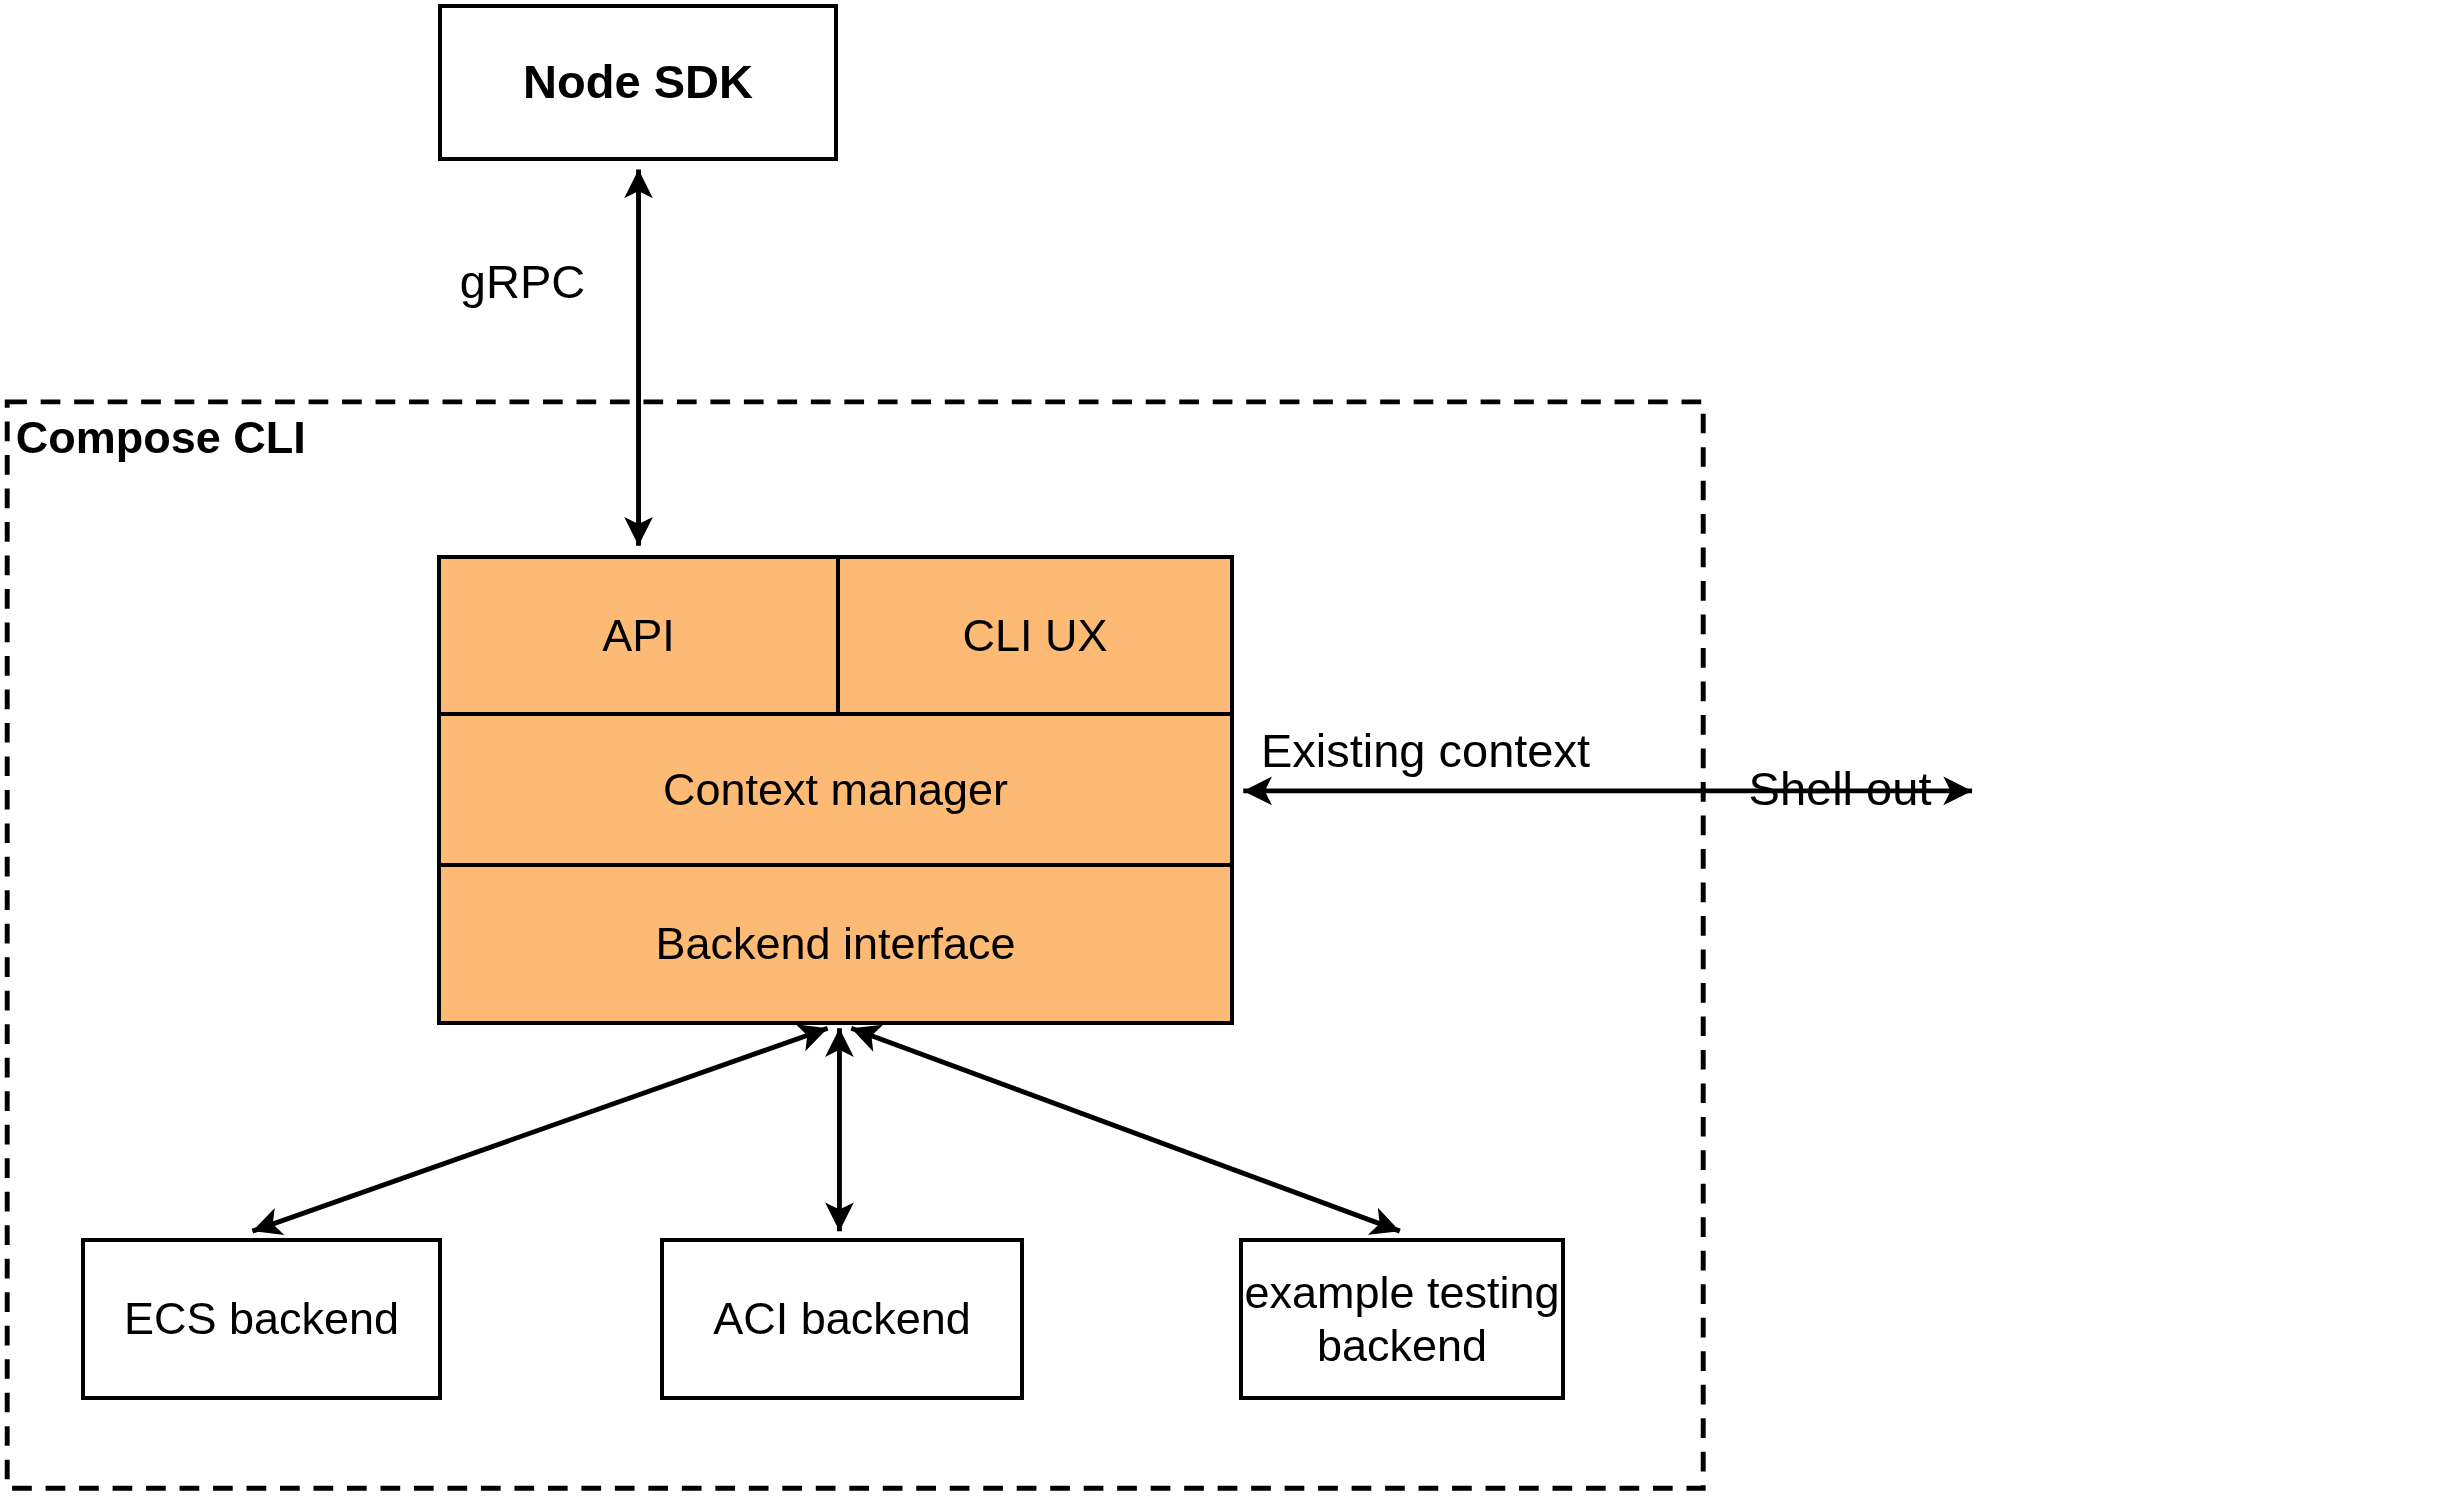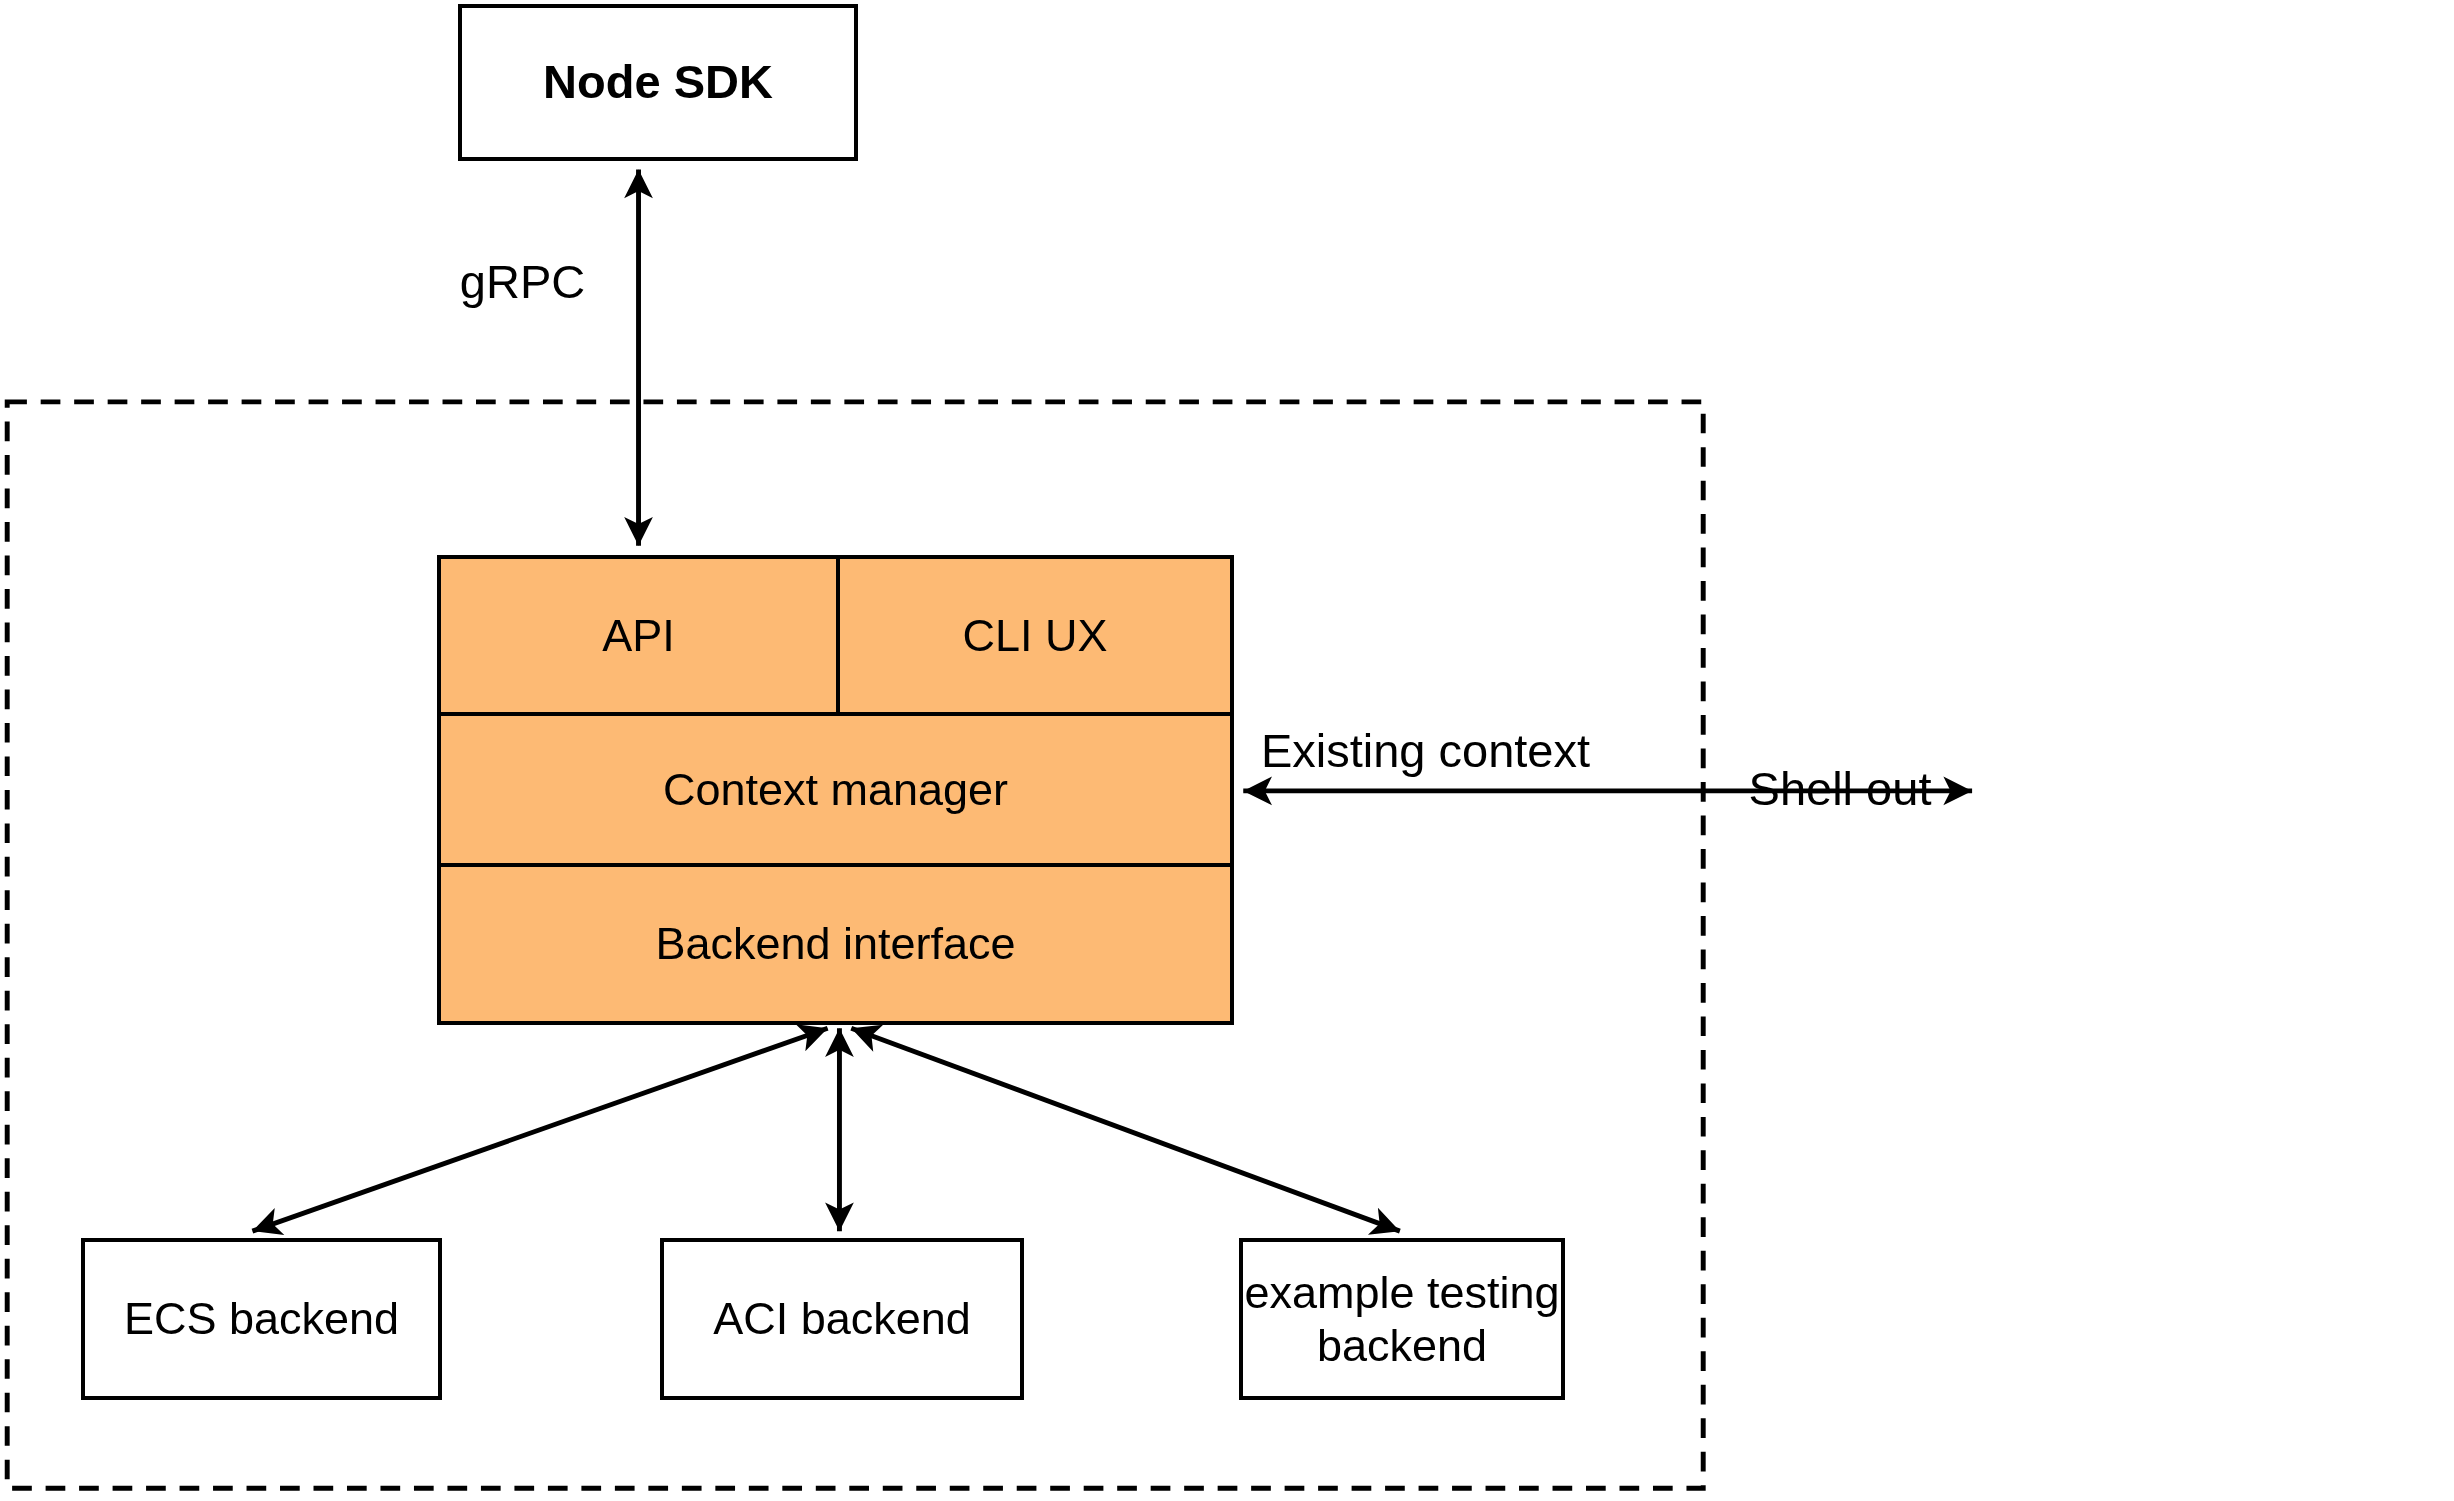--- a/index.html
+++ b/index.html
@@ -31,21 +31,21 @@
     background: #ffffff;
     display: flex;
     align-items: center;
     justify-content: center;
     text-align: center;
     z-index: 2;
     font-size: 45px;
     line-height: 1.2;
     white-space: nowrap;
   }
-  .node.bold { font-weight: bold; font-size: 47px; margin-left: 20px; }
+  .node.bold { font-weight: bold; font-size: 47px; }
 
   .node-sdk      { left: 438px;  top: 3.9px;    width: 400px; height: 157px; }
   .existing-cli  { left: 1980px; top: 672px;  width: 468px; height: 237px; }
   .ecs-backend   { left: 81px;   top: 1238px; width: 361px; height: 162px; text-align: right; }
   .aci-backend   { left: 660px;  top: 1238px; width: 364px; height: 162px; }
   .example-backend {
     left: 1239px; top: 1238px; width: 326px; height: 162px;
     white-space: pre-line; line-height: 1.18;
   }
 
@@ -139,20 +139,21 @@
 
     <line x1="840" y1="1044" x2="256" y2="1250" stroke="#000000" stroke-width="5" marker-start="url(#arrowhead)" marker-end="url(#arrowhead)"></line>
 
     <line x1="852" y1="1044" x2="852" y2="1250" stroke="#000000" stroke-width="5" marker-start="url(#arrowhead)" marker-end="url(#arrowhead)"></line>
 
     <line x1="864" y1="1044" x2="1421" y2="1250" stroke="#000000" stroke-width="5" marker-start="url(#arrowhead)" marker-end="url(#arrowhead)"></line>
   </svg>
 
   <div class="node bold node-sdk">Node SDK</div>
 
+  <div class="edge-label compose-cli-label">Compose CLI</div>
 
   <div class="edge-label grpc-label">gRPC</div>
 
   <div class="stack">
     <div class="stack-row-top">
       <div class="stack-cell cell-api">API</div>
       <div class="stack-cell cell-cliux">CLI UX</div>
     </div>
     <div class="stack-cell stack-row-mid">Context manager</div>
     <div class="stack-cell stack-row-bottom">Backend interface</div>

